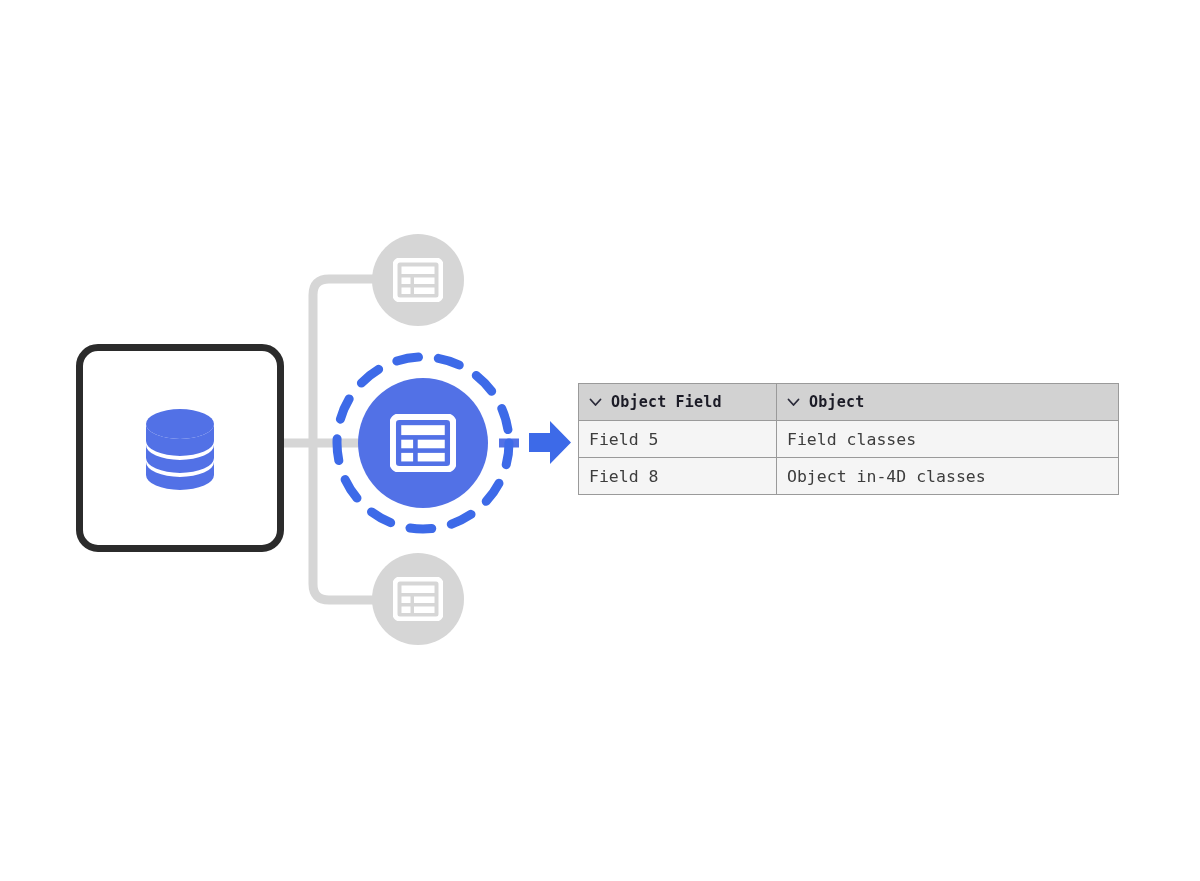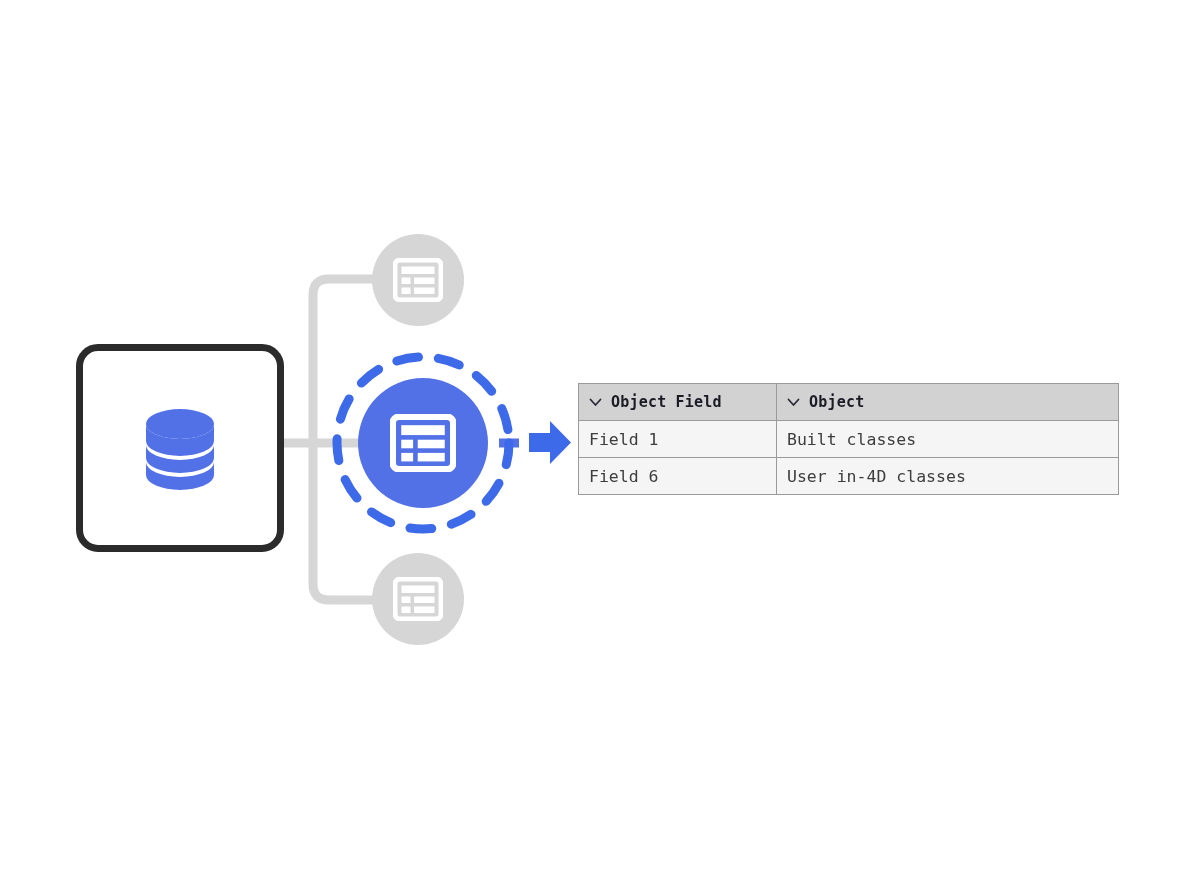--- a/index.html
+++ b/index.html
@@ -244,23 +244,23 @@
                 <path d="M1.5 1.5 L6.5 7 L11.5 1.5" fill="none" stroke="#2b2b3a" stroke-width="1.8" stroke-linecap="round" stroke-linejoin="round"></path>
               </svg>
             </span>
             <span class="th-label">Object</span>
           </span>
         </th>
       </tr>
     </thead>
     <tbody>
       <tr>
-        <td>Field 1</td>
-        <td>Built classes</td>
+        <td>Field 5</td>
+        <td>Field classes</td>
       </tr>
       <tr>
-        <td>Field 6</td>
-        <td>User in-4D classes</td>
+        <td>Field 8</td>
+        <td>Object in-4D classes</td>
       </tr>
     </tbody>
   </table>
 
 </div>
 
 </body></html>

